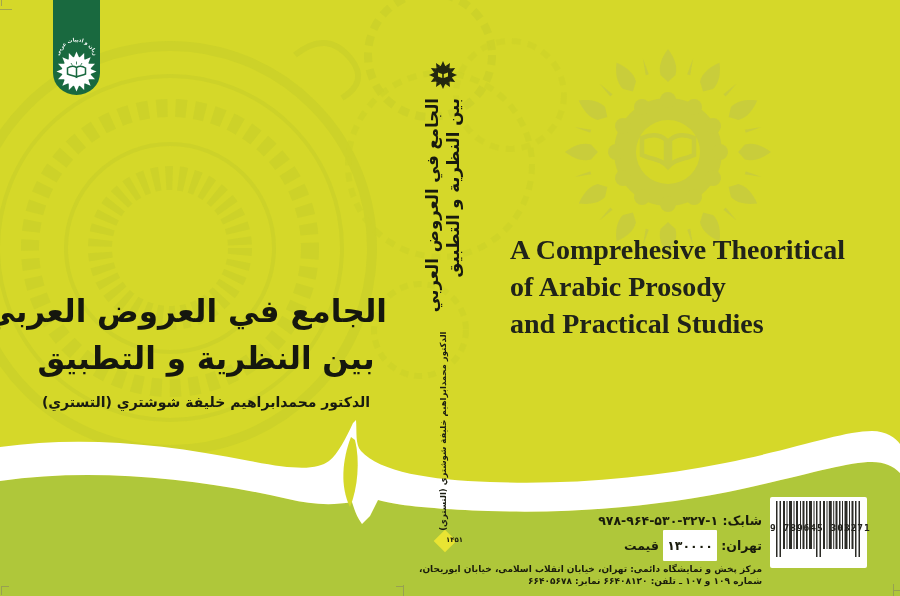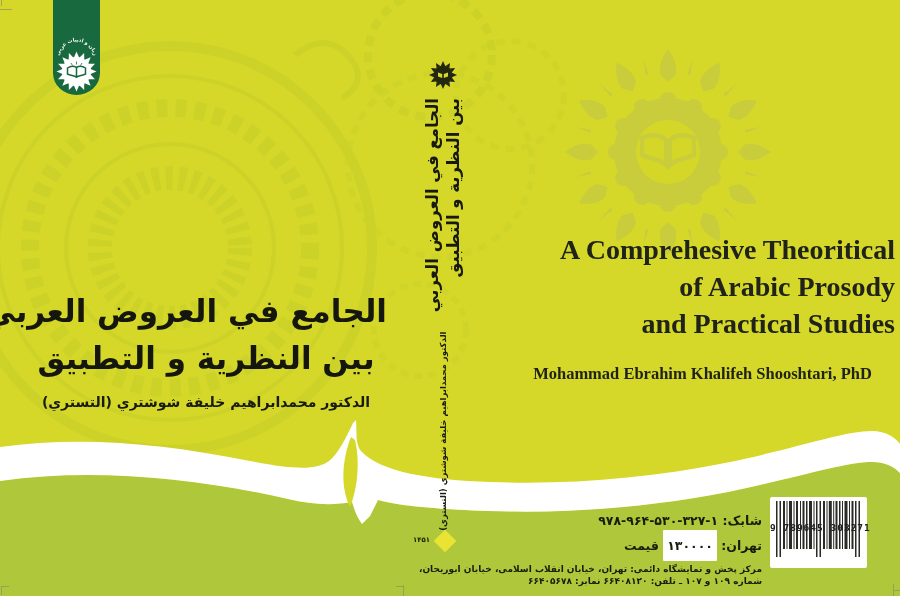--- a/index.html
+++ b/index.html
@@ -15,21 +15,21 @@
     text-align:center;color:#15170e;z-index:5;
   }
   .back-title .l1,.back-title .l2{
     font-weight:bold;font-size:31px;line-height:47px;white-space:nowrap;
   }
   .back-title .auth{
     font-weight:bold;font-size:14px;margin-top:12px;color:#191b10;
   }
   .front-title{
     position:absolute;left:510px;top:231px;width:385px;
-    text-align:right;color:#20231a;z-index:5;
+    text-align:left;color:#20231a;z-index:5;
     font-family:"Liberation Serif",serif;font-weight:bold;
     font-size:28px;line-height:37px;
   }
   .front-author{
     position:absolute;left:505px;top:364px;width:395px;
     text-align:center;color:#20231a;z-index:5;
     font-family:"Liberation Serif",serif;font-weight:bold;font-size:16.5px;
   }
   
   .spine-title{
@@ -38,22 +38,22 @@
     text-align:right;color:#181a0f;font-weight:bold;
     font-size:16.5px;line-height:21px;white-space:nowrap;z-index:5;
   }
   .spine-author{
     position:absolute;left:381px;top:388px;width:126px;height:13px;
     transform:rotate(-90deg);transform-origin:center;
     text-align:right;color:#1b1d11;font-weight:bold;font-size:8.5px;z-index:5;
     white-space:nowrap;
   }
   .spine-number{
-    position:absolute;left:413px;top:536px;width:24px;height:11px;
-    text-align:left;font-size:7px;font-weight:bold;color:#23250f;z-index:6;
+    position:absolute;left:439px;top:536px;width:24px;height:11px;
+    text-align:right;font-size:7px;font-weight:bold;color:#23250f;z-index:6;
   }
   
   .footer-text{
     position:absolute;left:420px;top:511px;width:342px;z-index:6;
     direction:rtl;text-align:right;color:#191b0c;
   }
   .footer-text .big{font-size:12.5px;font-weight:bold;line-height:19px;white-space:nowrap;text-align:right;}
   .footer-text .small{font-size:9px;font-weight:bold;line-height:11.5px;white-space:nowrap;}
   .footer-text .gap{height:3px;}
   .price-box{background:#ffffff;padding:8px 4px;border-radius:1px;display:inline-block;line-height:15px;}
@@ -228,21 +228,20 @@
     <div>بين النظرية و التطبيق</div>
   </div>
   <div class="spine-author" dir="rtl">الدكتور محمدابراهيم خليفة شوشتري (التستري)</div>
   <div class="spine-number">۱۴۵۱</div>
 
   <div class="front-title">
     <div>A Comprehesive Theoritical</div>
     <div>of Arabic Prosody</div>
     <div>and Practical Studies</div>
   </div>
-  <div class="front-author">Mohammad Ebrahim Khalifeh Shooshtari, PhD</div>
 
   <div class="footer-text">
     <div class="big"><span>شابک: </span><span class="ltr">۹۷۸-۹۶۴-۵۳۰-۳۲۷-۱</span></div>
     <div class="big"><span>تهران: </span><span class="price-box">۱۳۰۰۰۰</span><span> قیمت</span></div>
     <div class="gap"></div>
     <div class="small">مرکز پخش و نمایشگاه دائمی: تهران، خیابان انقلاب اسلامی، خیابان ابوریحان،</div>
     <div class="small">شماره ۱۰۹ و ۱۰۷ ـ تلفن: ۶۶۴۰۸۱۲۰  نمابر: ۶۶۴۰۵۶۷۸</div>
   </div>
 
   <svg class="barcode" viewBox="0 0 97 71">

